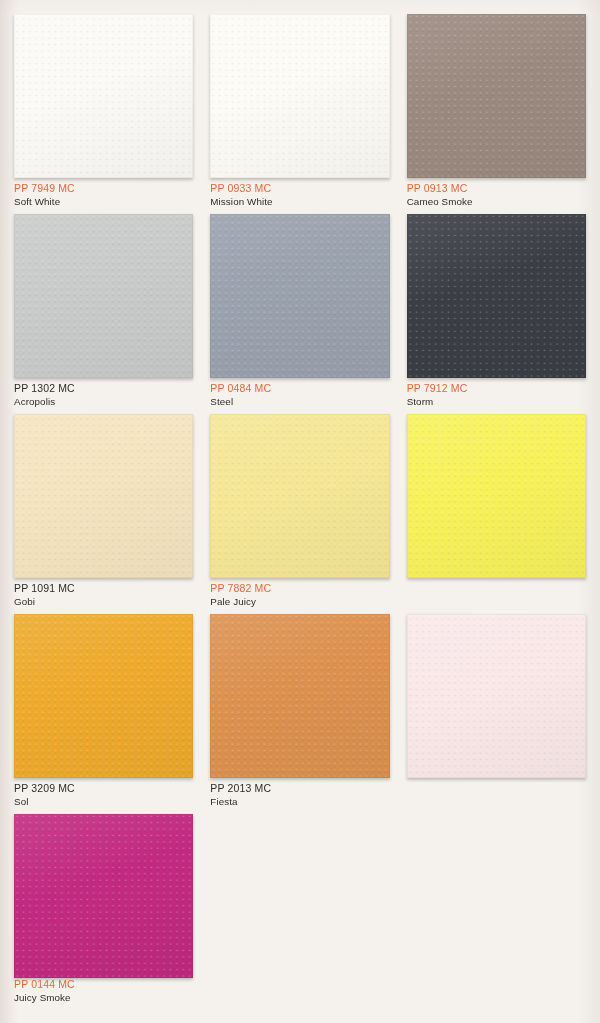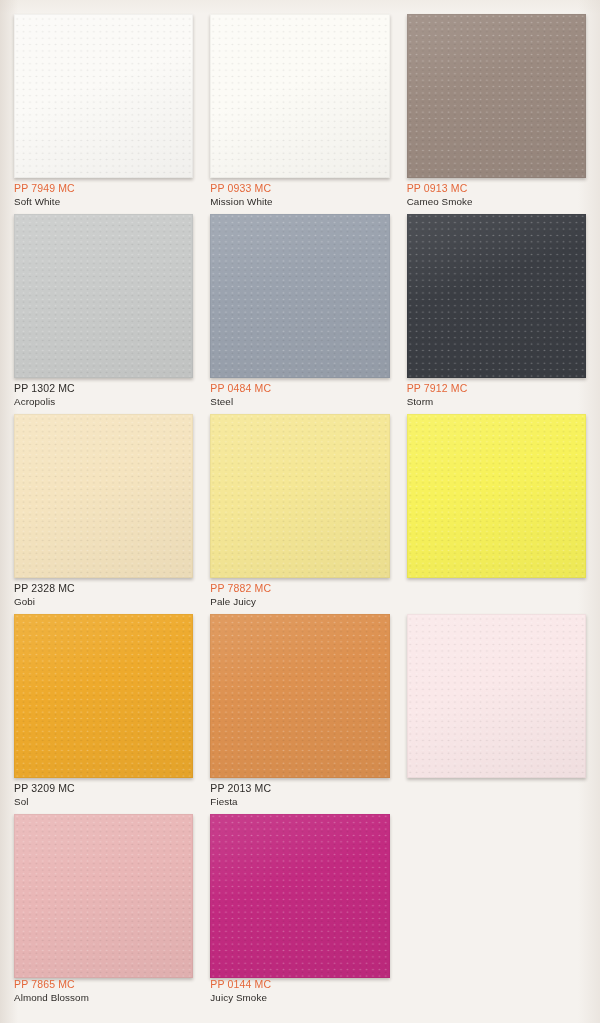--- a/index.html
+++ b/index.html
@@ -160,21 +160,21 @@
         <div class="labels">
           <div class="code">PP 7912 MC</div>
           <div class="name">Storm</div>
         </div>
       </div>
       <div class="cell row-3">
         <div class="swatch-wrap">
           <div class="swatch" style="background-color: rgb(245, 228, 191);"></div>
         </div>
         <div class="labels">
-          <div class="code dark">PP 2328 MC</div>
+          <div class="code dark">PP 1091 MC</div>
           <div class="name">Gobi</div>
         </div>
       </div>
       <div class="cell row-3">
         <div class="swatch-wrap">
           <div class="swatch" style="background-color: rgb(245, 231, 149);"></div>
         </div>
         <div class="labels">
           <div class="code">PP 7882 MC</div>
           <div class="name">Pale Juicy</div>
@@ -199,29 +199,20 @@
           <div class="swatch" style="background-color: rgb(221, 145, 80);"></div>
         </div>
         <div class="labels">
           <div class="code dark">PP 2013 MC</div>
           <div class="name">Fiesta</div>
         </div>
       </div>
       <div class="cell row-5">
         <div class="swatch-wrap">
           <div class="swatch" style="background-color: rgb(250, 232, 233);"></div>
-        </div>
-      </div>
-      <div class="cell row-5">
-        <div class="swatch-wrap">
-          <div class="swatch" style="background-color: rgb(233, 182, 182);"></div>
-        </div>
-        <div class="labels">
-          <div class="code">PP 7865 MC</div>
-          <div class="name">Almond Blossom</div>
         </div>
       </div>
       <div class="cell row-5">
         <div class="swatch-wrap">
           <div class="swatch" style="background-color: rgb(194, 42, 128);"></div>
         </div>
         <div class="labels">
           <div class="code">PP 0144 MC</div>
           <div class="name">Juicy Smoke</div>
         </div>

